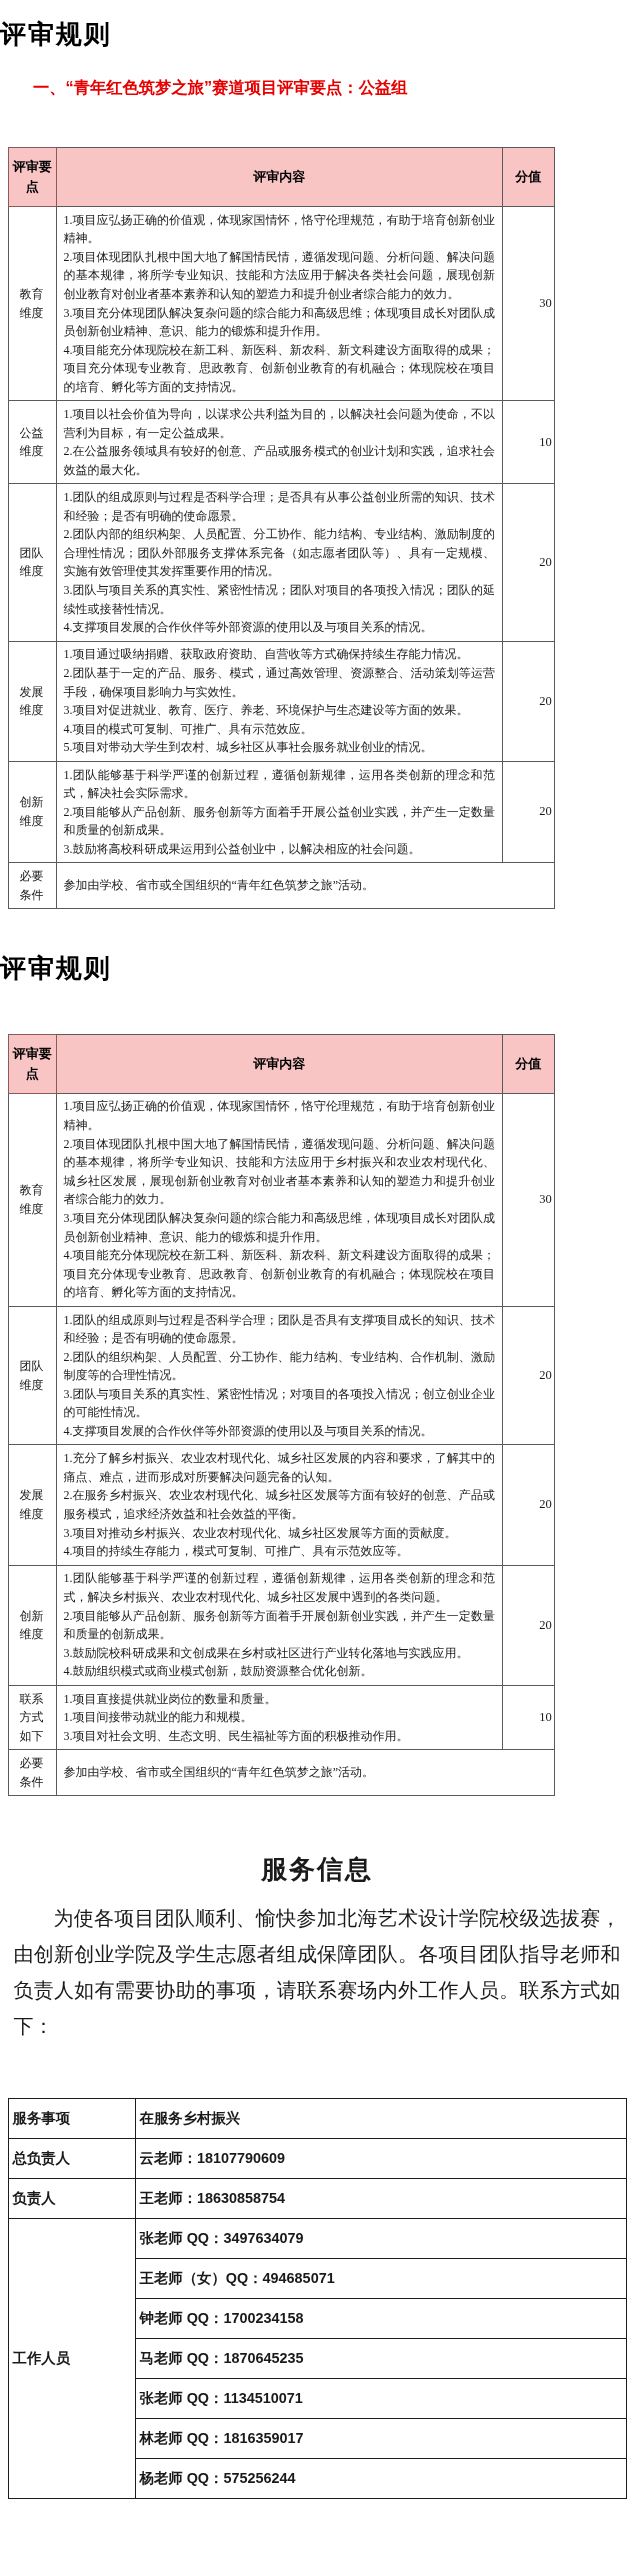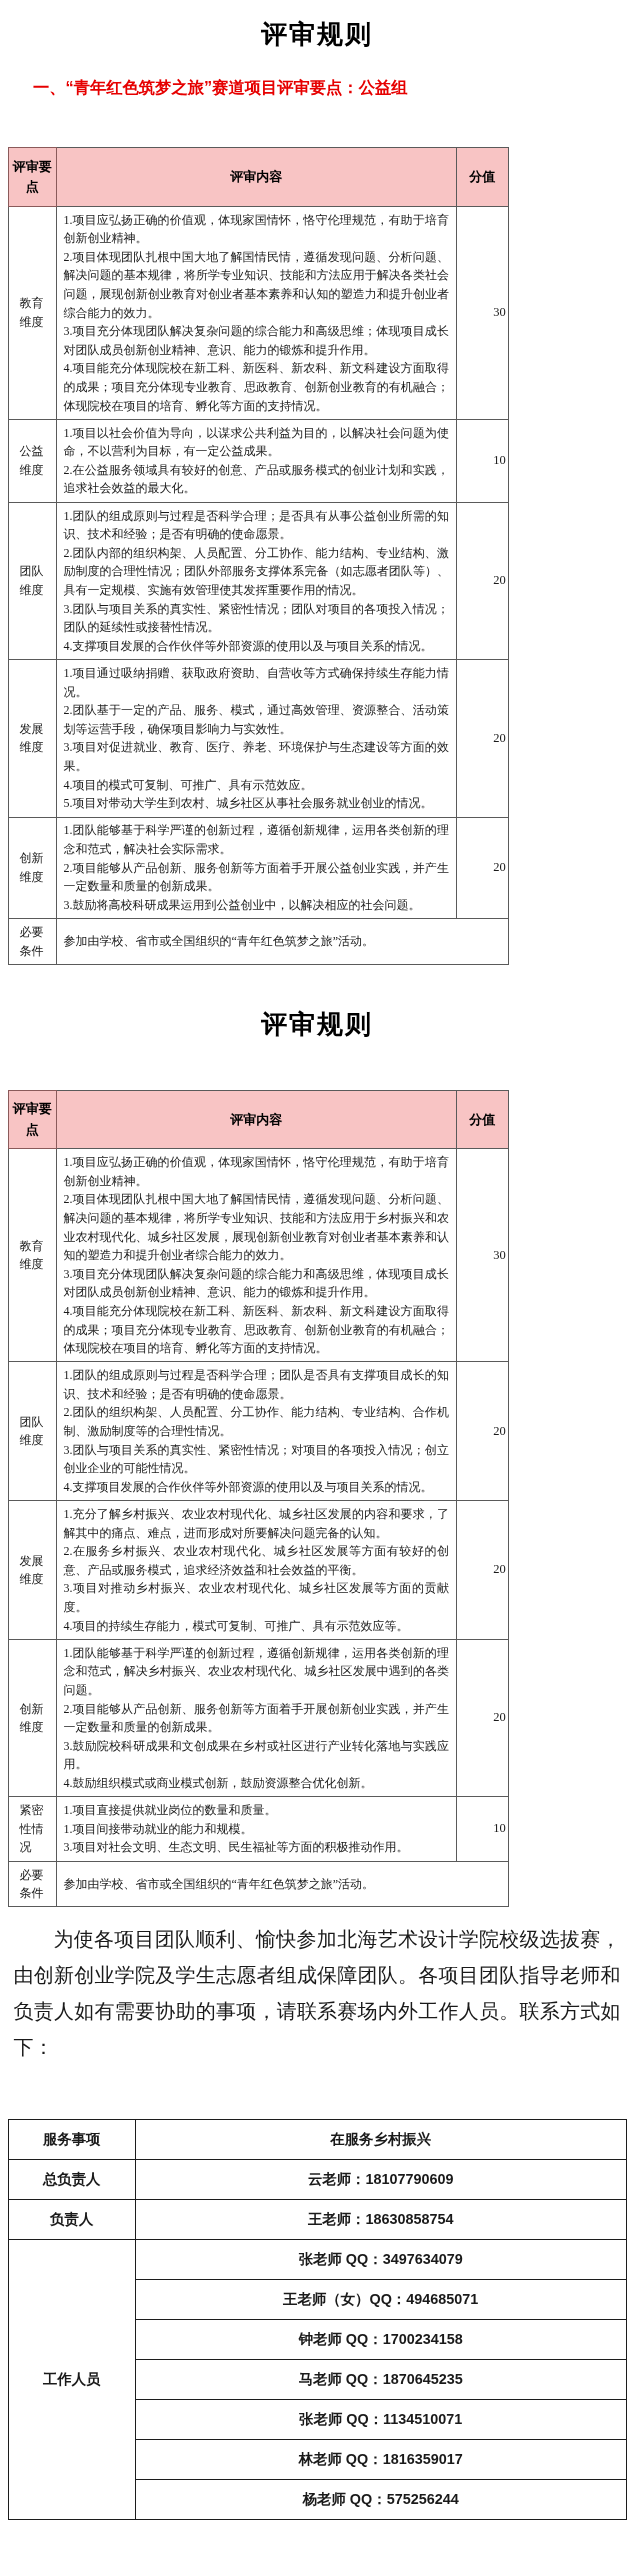--- a/index.html
+++ b/index.html
@@ -4,40 +4,40 @@
 <style>
   html, body { margin: 0; padding: 0; background: #ffffff; }
   body {
     width: 634px;
     font-family: "Liberation Serif", serif;
     color: #1a1a1a;
   }
   .page { width: 634px; padding: 11.5px 0 38px 0; box-sizing: border-box; }
 
   .doc-title {
-    text-align: center;
+    text-align: left;
     font-family: "Liberation Sans", sans-serif;
     font-weight: bold;
     font-size: 26px;
     letter-spacing: 1.9px;
     color: #000000;
     margin: 0;
     padding-top: 5.8px;
   }
   .doc-title.second { padding-top: 42px; }
   .section-heading {
     font-family: "Liberation Sans", sans-serif;
     font-weight: bold;
     font-size: 16.3px;
     color: #e60000;
     margin: 25px 16px 0 33px;
   }
 
   table.rules-table {
-    width: 501px;
+    width: 547px;
     margin: 48px 7.7px 0 7.7px;
     border-collapse: collapse;
     table-layout: fixed;
     font-size: 12px;
     line-height: 1.55;
   }
   table.rules-table th, table.rules-table td {
     border: 1px solid #5a5a5a;
     vertical-align: middle;
   }
@@ -82,21 +82,21 @@
     width: 619px;
     margin: 54px 7.7px 0 7.7px;
     border-collapse: collapse;
     table-layout: fixed;
     font-family: "Liberation Sans", sans-serif;
     font-size: 14.4px;
     font-weight: bold;
   }
   table.contact-table td {
     border: 1.9px solid #1c1c1c;
-    text-align: center;
+    text-align: left;
     height: 39px;
     vertical-align: middle;
     padding: 0 3.8px;
   }
   col.col-role { width: 127px; }
 </style>
 </head>
 <body>
 
 <div class="page">
@@ -221,37 +221,38 @@
       <td class="pt-cell"><span class="pt-inner">创新维度</span></td>
       <td class="content-cell">
         <div class="item">1.团队能够基于科学严谨的创新过程，遵循创新规律，运用各类创新的理念和范式，解决乡村振兴、农业农村现代化、城乡社区发展中遇到的各类问题。</div>
         <div class="item">2.项目能够从产品创新、服务创新等方面着手开展创新创业实践，并产生一定数量和质量的创新成果。</div>
         <div class="item">3.鼓励院校科研成果和文创成果在乡村或社区进行产业转化落地与实践应用。</div>
         <div class="item">4.鼓励组织模式或商业模式创新，鼓励资源整合优化创新。</div>
       </td>
       <td class="score-cell">20</td>
     </tr>
     <tr>
-      <td class="pt-cell"><span class="pt-inner">紧密性情况</span></td>
+      <td class="pt-cell"><span class="pt-inner">联系方式如下</span></td>
       <td class="content-cell">
         <div class="item">1.项目直接提供就业岗位的数量和质量。</div>
         <div class="item">1.项目间接带动就业的能力和规模。</div>
         <div class="item">3.项目对社会文明、生态文明、民生福祉等方面的积极推动作用。</div>
       </td>
       <td class="score-cell">10</td>
     </tr>
     <tr>
       <td class="pt-cell"><span class="pt-inner">必要条件</span></td>
       <td class="content-cell cond-cell" colspan="2">
         <div class="item">参加由学校、省市或全国组织的“青年红色筑梦之旅”活动。</div>
       </td>
     </tr>
   </tbody>
     </table>
 
+  <h1 class="service-title">服务信息</h1>
   <p class="service-paragraph">为使各项目团队顺利、愉快参加北海艺术设计学院校级选拔赛，由创新创业学院及学生志愿者组成保障团队。各项目团队指导老师和负责人如有需要协助的事项，请联系赛场内外工作人员。联系方式如下：</p>
 
   <table class="contact-table">
     <colgroup>
         <col class="col-role">
         <col>
       </colgroup>
     <tbody>
         <tr>
       <td>服务事项</td>

